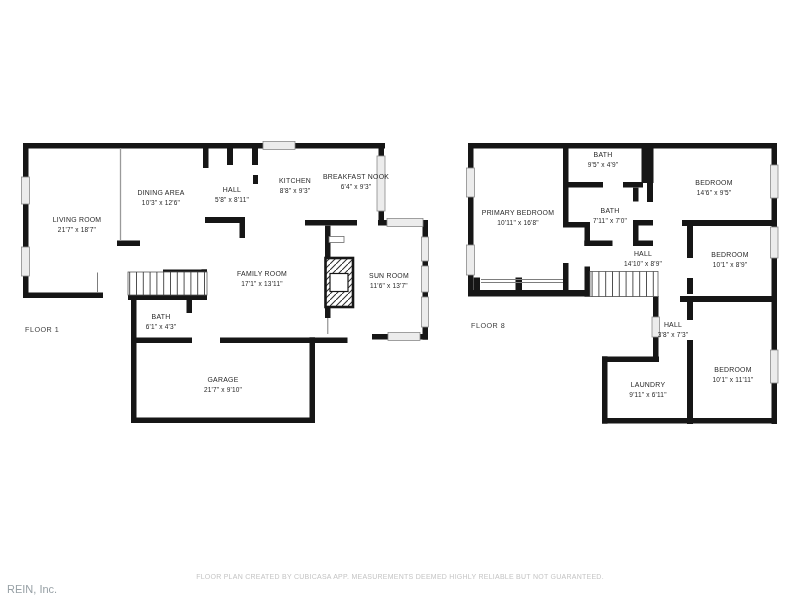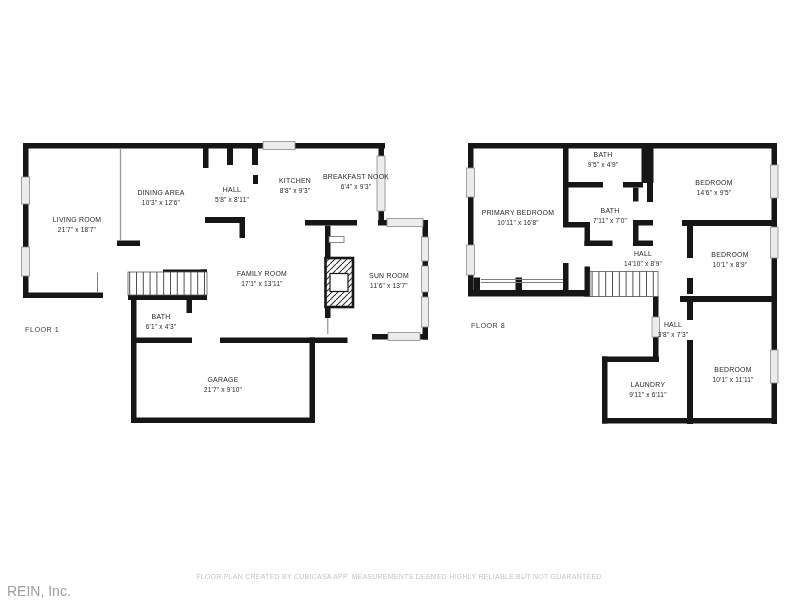--- a/index.html
+++ b/index.html
@@ -15,21 +15,21 @@
   .thin{stroke:#7d7d7d;stroke-width:1;}
   .thin2{stroke:#9a9a9a;stroke-width:1.3;}
   .panel{fill:#fff;stroke:#6b6b6b;stroke-width:0.8;}
   .room-label{position:absolute;transform:translate(-50%,-50%);text-align:center;
     color:var(--label,#1f1f1f);white-space:nowrap;line-height:1.4;}
   .room-name{display:block;font-size:6.9px;letter-spacing:.25px;}
   .room-dims{display:block;font-size:6.5px;letter-spacing:.2px;margin-top:.5px;}
   .floor-tag{position:absolute;font-size:7.2px;letter-spacing:.5px;color:#383838;}
   .disclaimer{position:absolute;top:573px;left:0;width:800px;text-align:center;
     font-size:7px;letter-spacing:.25px;color:var(--footer,#c4c4c4);}
-  .logo{position:absolute;top:583px;left:7px;font-size:14px;color:var(--logo,#98a1a6);}
+  .logo{position:absolute;top:583px;left:7px;font-size:11px;color:var(--logo,#98a1a6);}
 </style>
 </head>
 <body>
 
 <div class="page">
 
   <svg class="plan" width="800" height="600" viewBox="0 0 800 600">
     <defs>
       <pattern id="treads" width="6.8" height="12" patternUnits="userSpaceOnUse">
         <path d="M0.5 0 V12" stroke="#3a3a3a" stroke-width="0.9"></path>

